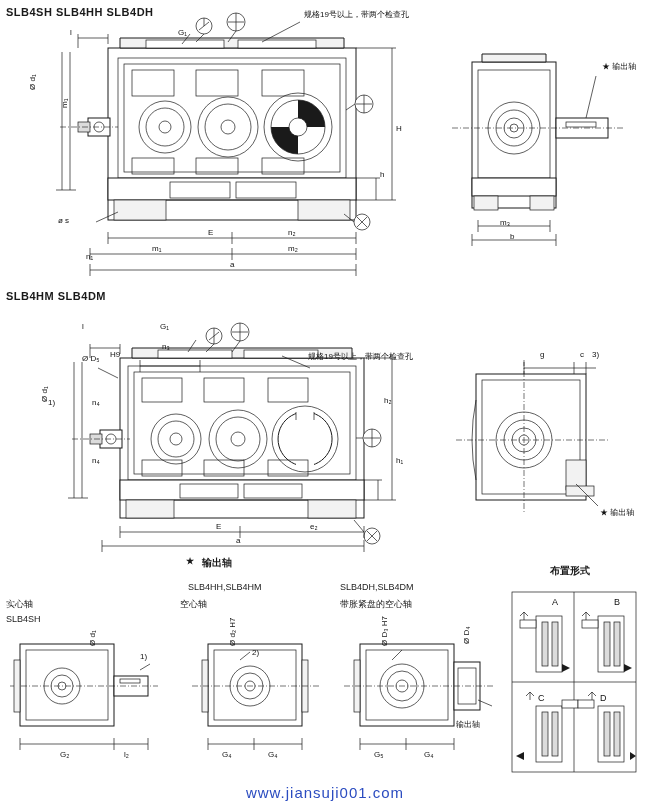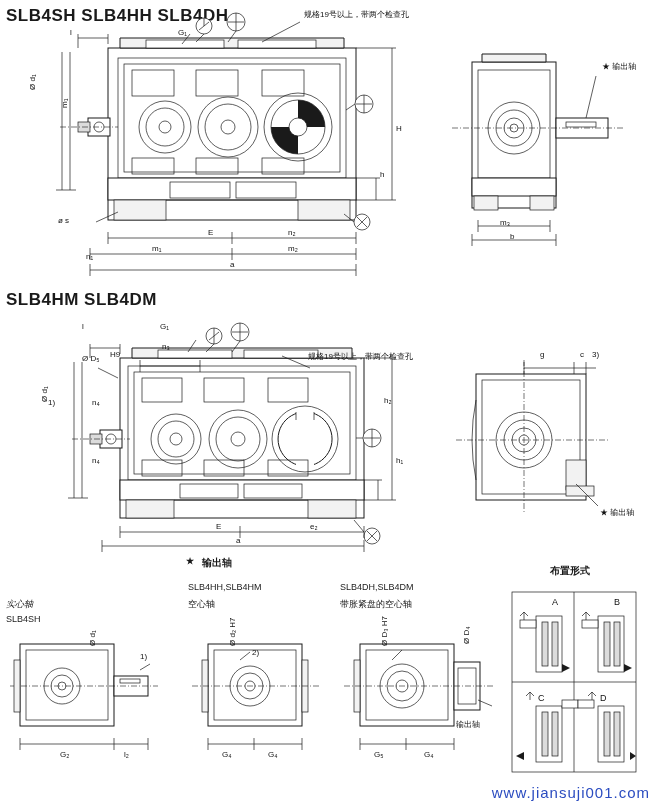--- a/index.html
+++ b/index.html
@@ -6,25 +6,25 @@
   body{
     width:650px;height:810px;
     background:#ffffff;
     font-family:"Liberation Sans",sans-serif;
     color:#1a1a1a;
     position:relative;
     overflow:hidden;
   }
   .page{position:absolute;left:0;top:0;width:650px;height:810px;}
   .lbl{position:absolute;font-size:8px;line-height:9px;white-space:nowrap;color:#111;}
-  .title{position:absolute;font-size:17px;font-weight:bold;letter-spacing:.5px;white-space:nowrap;}
+  .title{position:absolute;font-size:11px;font-weight:bold;letter-spacing:.5px;white-space:nowrap;}
   .sub{position:absolute;font-size:9px;white-space:nowrap;}
   .subb{position:absolute;font-size:10px;font-weight:bold;white-space:nowrap;}
   .watermark{
-    position:absolute;left:0;width:650px;text-align:right;
+    position:absolute;left:0;width:650px;text-align:center;
     font-size:15px;color:#2b4cc0;letter-spacing:1px;
   }
   svg{position:absolute;left:0;top:0;overflow:visible;}
   .ln{stroke:#1a1a1a;fill:none;}
   .thin{stroke-width:.7;}
   .med{stroke-width:1;}
   .dash{stroke-dasharray:6 2 1 2;stroke-width:.6;}
   .fillw{fill:#ffffff;}
   .fillg{fill:#f2f2f2;}
   .filld{fill:#dcdcdc;}
@@ -366,28 +366,28 @@
   <div class="lbl" style="left:580px;top:350px;">c</div>
   <div class="lbl" style="left:592px;top:350px;">3)</div>
   <div class="lbl" style="left:308px;top:352px;">规格19号以上，带两个检查孔</div>
   <div class="lbl" style="left:600px;top:508px;">★ 输出轴</div>
 
   <div class="sub" style="left:186px;top:556px;font-weight:bold;">★</div>
   <div class="subb" style="left:202px;top:556px;">输出轴</div>
   <div class="subb" style="left:550px;top:564px;">布置形式</div>
 
   <div class="sub" style="left:6px;top:582px;margin-top:32px;">SLB4SH</div>
-  <div class="sub" style="left:6px;top:598px;font-style:italic;">实心轴</div>
+  <div class="sub" style="left:6px;top:598px;">实心轴</div>
   <div class="lbl" style="left:88px;top:646px;transform:rotate(-90deg);transform-origin:left top;">Ø d₁</div>
   <div class="lbl" style="left:140px;top:652px;">1)</div>
   <div class="lbl" style="left:60px;top:750px;">G₂</div>
   <div class="lbl" style="left:124px;top:750px;">l₂</div>
 
   <div class="sub" style="left:188px;top:582px;">SLB4HH,SLB4HM</div>
-  <div class="sub" style="left:188px;top:598px;">空心轴</div>
+  <div class="sub" style="left:180px;top:598px;">空心轴</div>
   <div class="lbl" style="left:228px;top:646px;transform:rotate(-90deg);transform-origin:left top;">Ø d₂  H7</div>
   <div class="lbl" style="left:252px;top:648px;">2)</div>
   <div class="lbl" style="left:222px;top:750px;">G₄</div>
   <div class="lbl" style="left:268px;top:750px;">G₄</div>
 
   <div class="sub" style="left:340px;top:582px;">SLB4DH,SLB4DM</div>
   <div class="sub" style="left:340px;top:598px;">带胀紧盘的空心轴</div>
   <div class="lbl" style="left:380px;top:646px;transform:rotate(-90deg);transform-origin:left top;">Ø D₃  H7</div>
   <div class="lbl" style="left:462px;top:644px;transform:rotate(-90deg);transform-origin:left top;">Ø D₄</div>
   <div class="lbl" style="left:374px;top:750px;">G₅</div>

